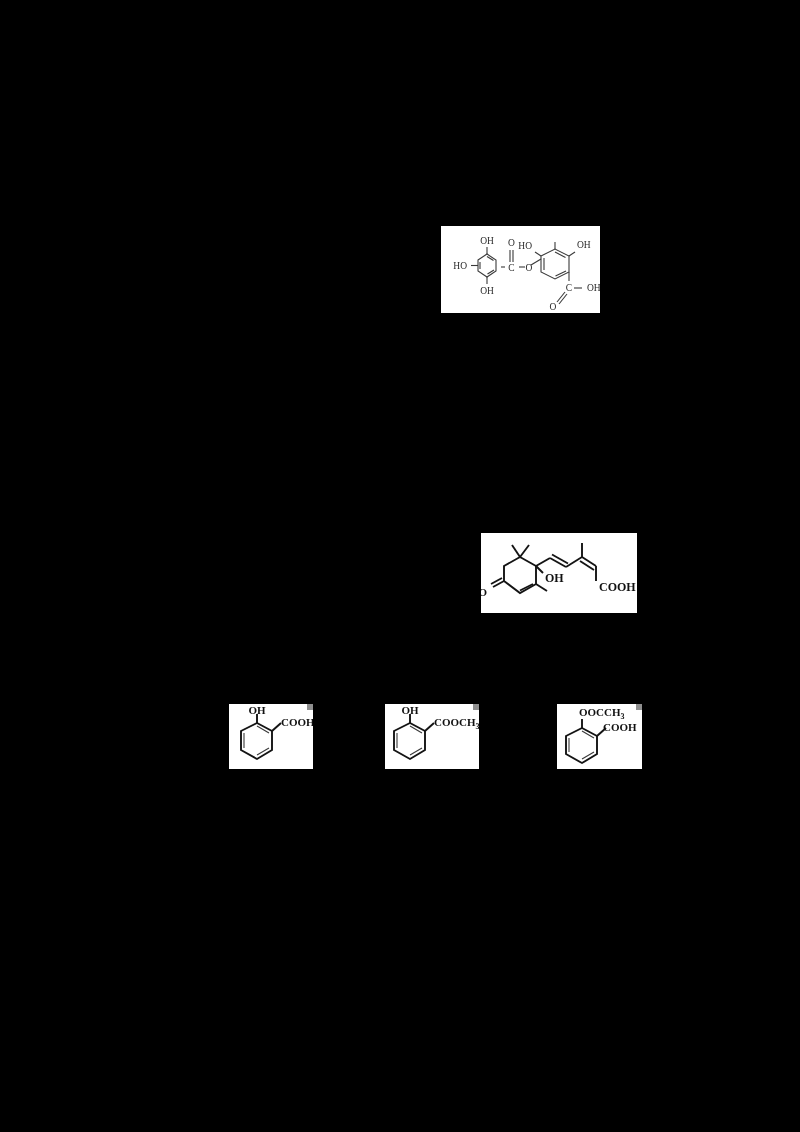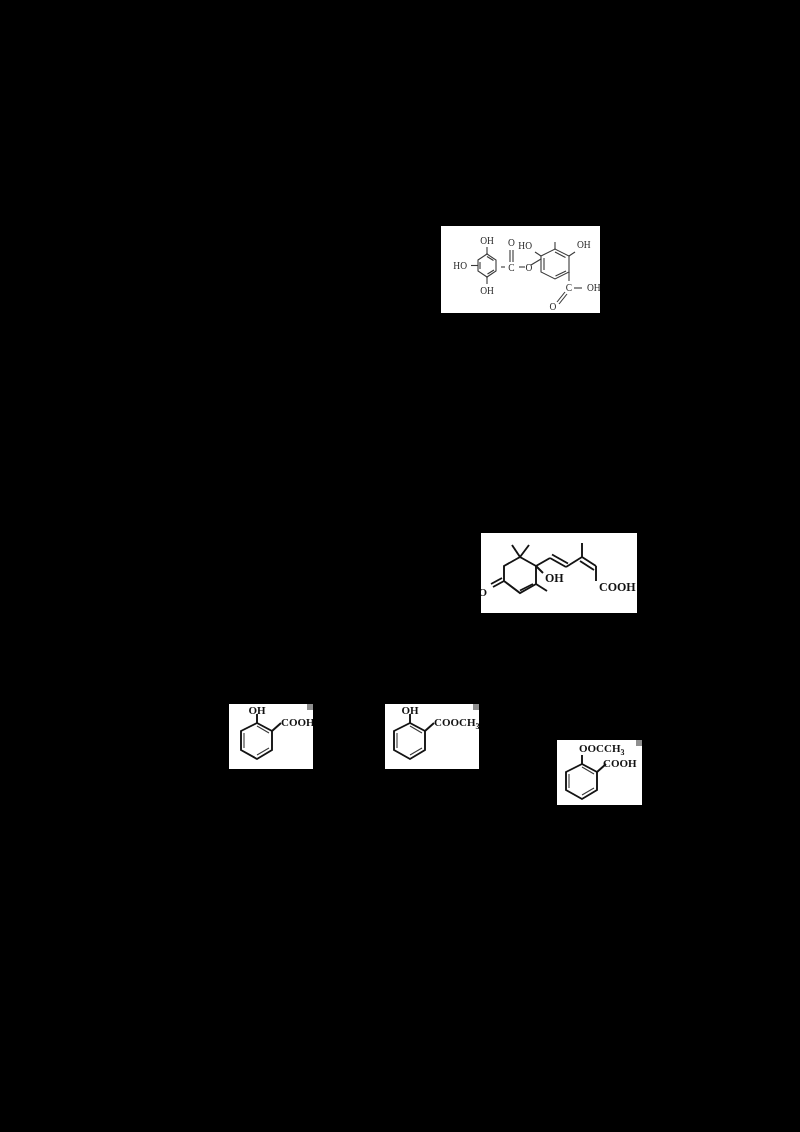--- a/index.html
+++ b/index.html
@@ -28,21 +28,21 @@
     background: #ffffff;
     overflow: hidden;
   }
   .fig svg { display: block; }
 
   
   #fig-gallate      { left: 441px; top: 226px; width: 159px; height: 87px; }
   #fig-abscisic     { left: 481px; top: 533px; width: 156px; height: 80px; }
   #fig-salicylic    { left: 229px; top: 704px; width: 84px;  height: 65px; }
   #fig-methylsal    { left: 385px; top: 704px; width: 94px;  height: 65px; }
-  #fig-aspirin      { left: 557px; top: 740px; width: 85px;  height: 65px; }
+  #fig-aspirin      { left: 557px; top: 704px; width: 85px;  height: 65px; }
 
   .chem-text {
     font-family: "Liberation Serif", serif;
     fill: #2b2b2b;
   }
   .chem-text-bold {
     font-family: "Liberation Serif", serif;
     fill: #111111;
     font-weight: bold;
   }

